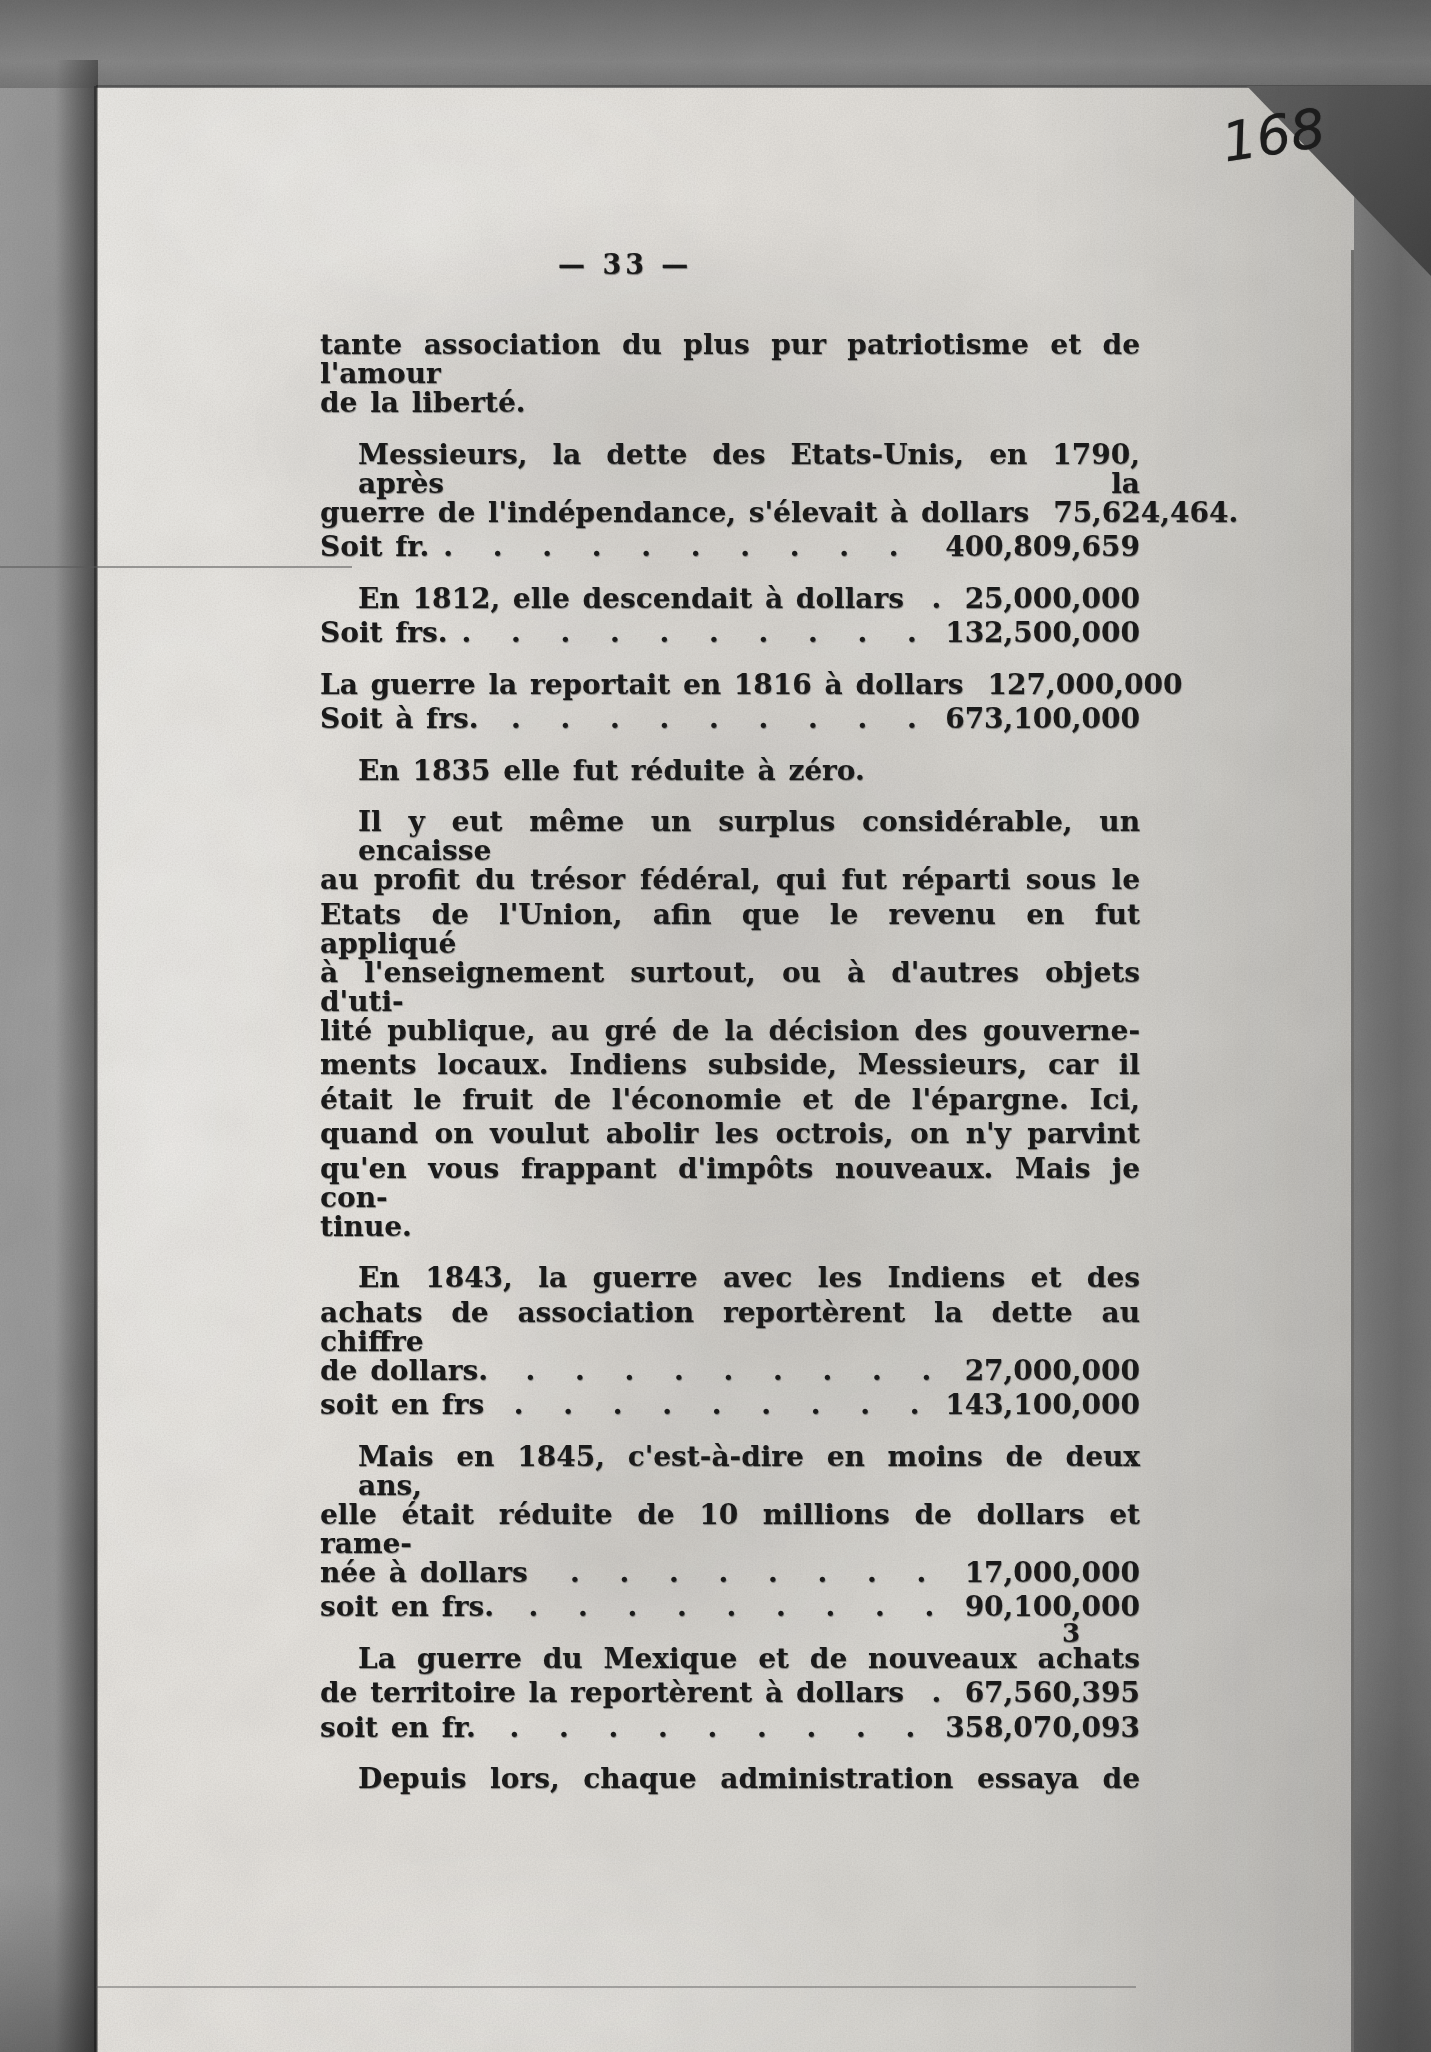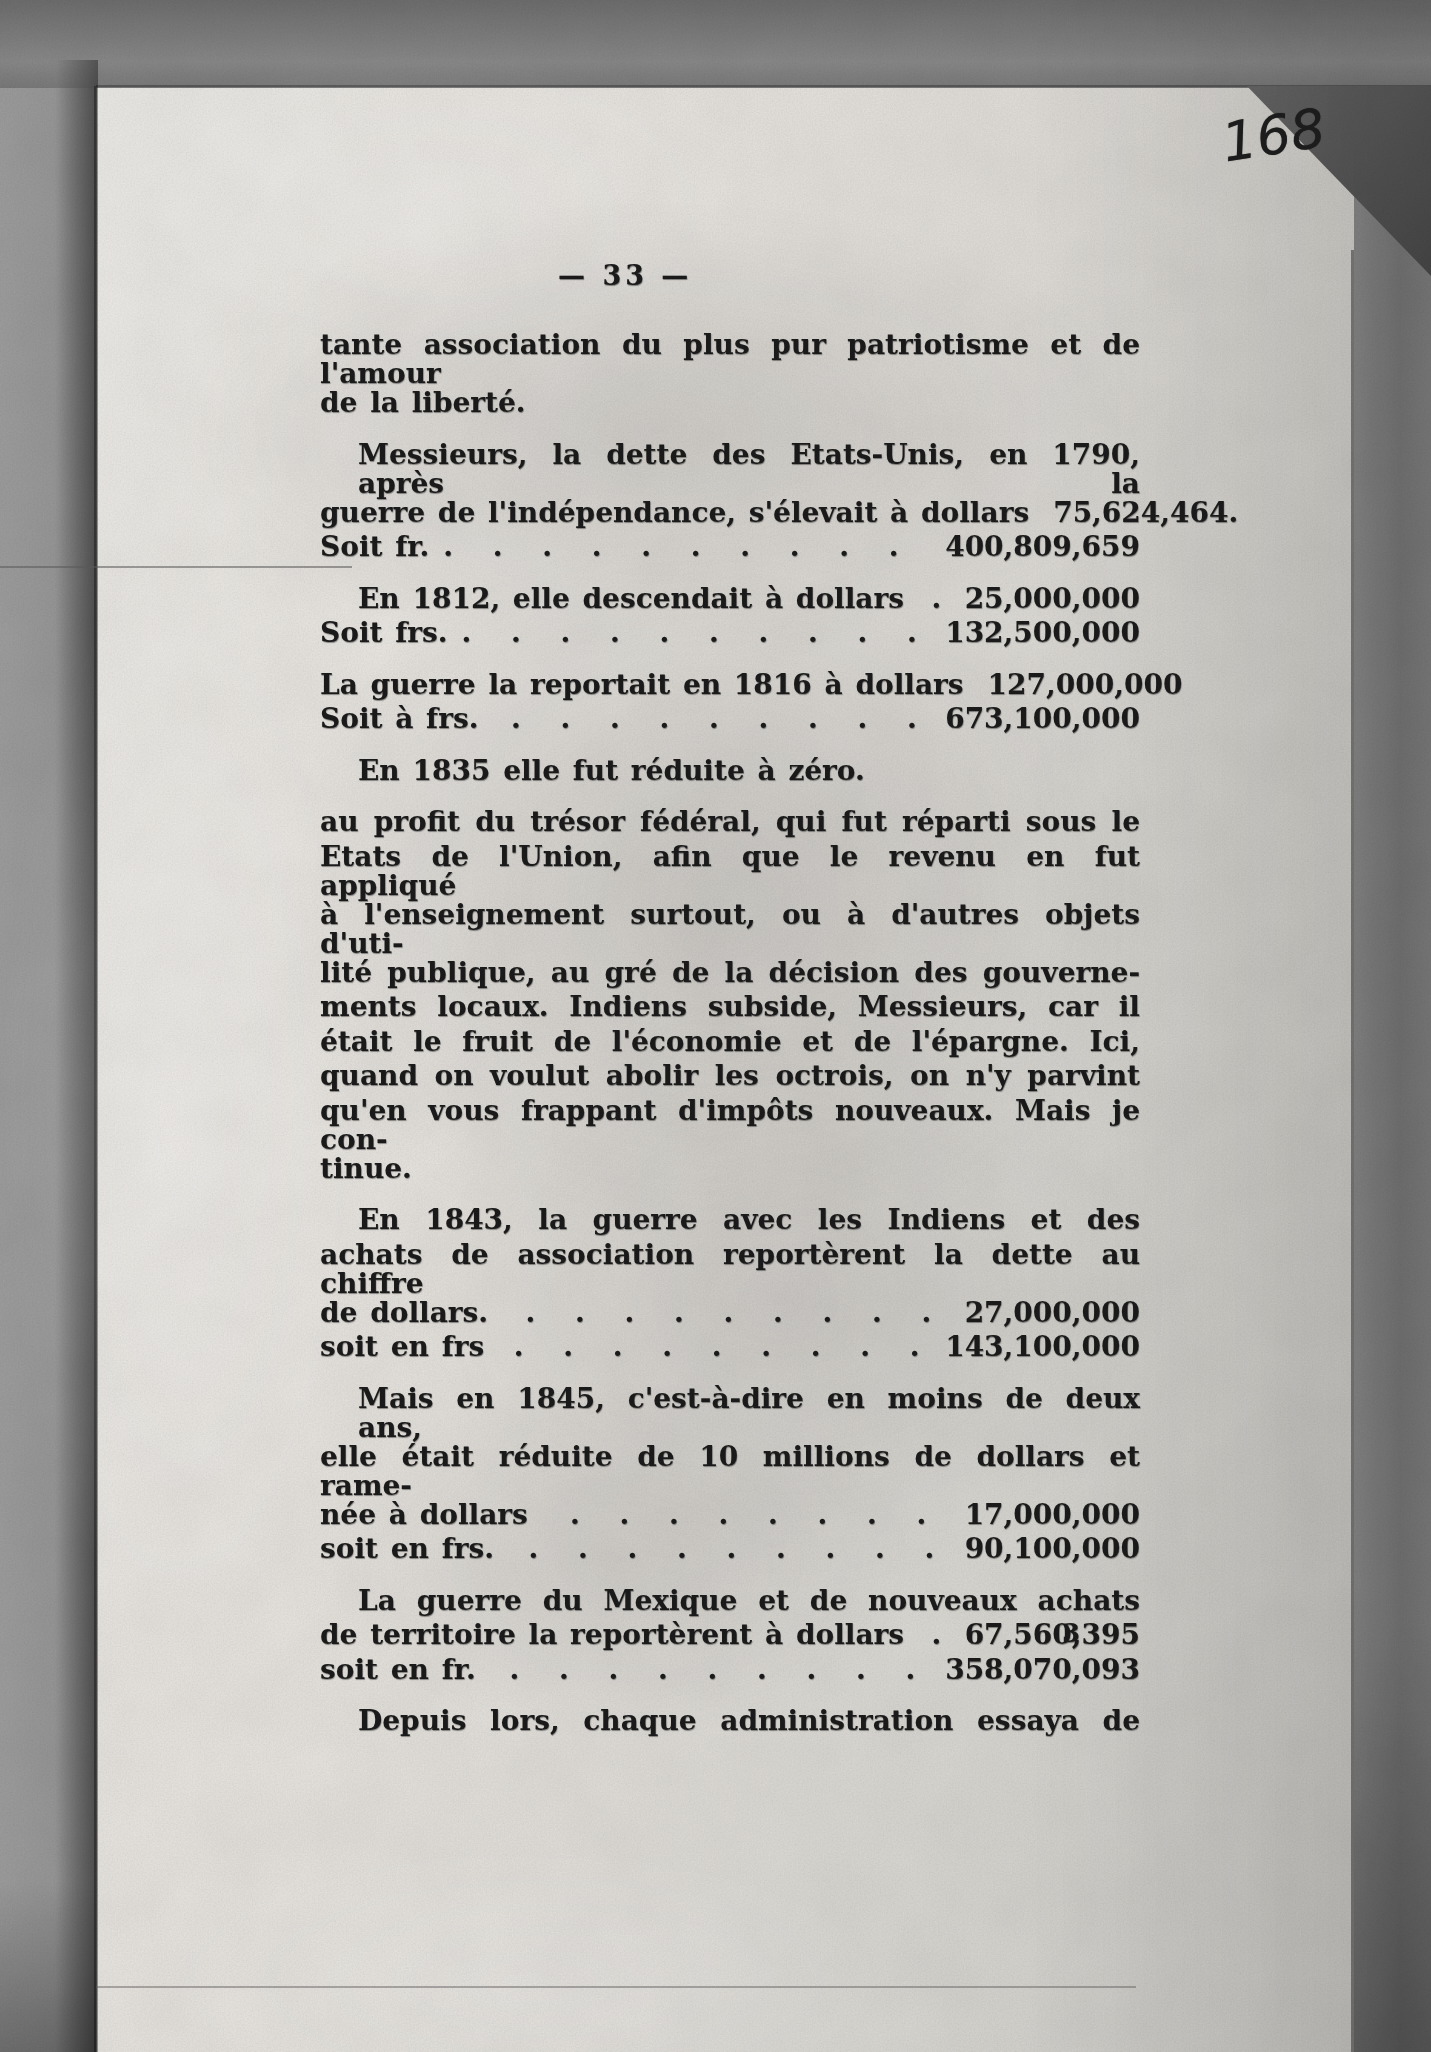--- a/index.html
+++ b/index.html
@@ -41,21 +41,21 @@
     radial-gradient(ellipse 620px 520px at 720px 900px,rgba(0,0,0,.11),rgba(0,0,0,0) 72%),
     radial-gradient(ellipse 560px 420px at 780px 1300px,rgba(0,0,0,.09),rgba(0,0,0,0) 70%),
     radial-gradient(ellipse 420px 260px at 620px 1560px,rgba(0,0,0,.08),rgba(0,0,0,0) 70%),
     linear-gradient(to right,rgba(0,0,0,0) 72%,rgba(0,0,0,.10) 96%);}
   .exposure-light{position:absolute;inset:0;mix-blend-mode:screen;pointer-events:none;background:
     radial-gradient(ellipse 240px 700px at 180px 1100px,rgba(255,255,255,.22),rgba(255,255,255,0) 75%),
     radial-gradient(ellipse 500px 180px at 520px 1980px,rgba(255,255,255,.20),rgba(255,255,255,0) 75%),
     radial-gradient(ellipse 420px 200px at 420px 200px,rgba(255,255,255,.16),rgba(255,255,255,0) 75%);}
   .noise-svg{position:absolute;inset:0;width:100%;height:100%;mix-blend-mode:multiply;pointer-events:none;}
   
-  .page-header{position:absolute;left:558px;top:260px;color:var(--ink,#1a1a1a);
+  .page-header{position:absolute;left:558px;top:249px;color:var(--ink,#1a1a1a);
     font-size:27px;font-weight:bold;letter-spacing:4px;
     text-shadow:0.5px 0.5px 1px rgba(25,25,25,.5);text-align:right;}
   .folio{position:absolute;left:1222px;top:104px;color:#1c1c1c;
     font-family:"DejaVu Sans","Liberation Sans",sans-serif;
     font-style:italic;font-size:54px;transform:rotate(-9deg);
     text-shadow:0 0 1px rgba(0,0,0,.6);}
   .sig-mark{position:absolute;left:1062px;top:1618px;color:var(--ink,#1a1a1a);
     font-size:26px;font-weight:bold;text-shadow:0.5px 0.5px 1px rgba(25,25,25,.5);}
   .text-block{position:absolute;left:320px;top:330px;width:820px;
     color:var(--ink,#1a1a1a);font-size:28px;font-weight:bold;line-height:29px;
@@ -158,20 +158,21 @@
         <div class="line money">
           <span class="label">Soit à frs.</span>
           <span class="dots">. . . . . . . . .</span>
           <span class="value">673,100,000</span>
         </div>
       </div>
       <div class="para">
         <div class="line indent">En 1835 elle fut réduite à zéro.</div>
       </div>
       <div class="para">
+        <div class="line indent justify">Il y eut même un surplus considérable, un encaisse</div>
         <div class="line justify">au profit du trésor fédéral, qui fut réparti sous le</div>
         <div class="line justify">Etats de l'Union, afin que le revenu en fut appliqué</div>
         <div class="line justify">à l'enseignement surtout, ou à d'autres objets d'uti-</div>
         <div class="line justify">lité publique, au gré de la décision des gouverne-</div>
         <div class="line justify">ments locaux. Indiens subside, Messieurs, car il</div>
         <div class="line justify">était le fruit de l'économie et de l'épargne. Ici,</div>
         <div class="line justify">quand on voulut abolir les octrois, on n'y parvint</div>
         <div class="line justify">qu'en vous frappant d'impôts nouveaux. Mais je con-</div>
         <div class="line">tinue.</div>
       </div>

